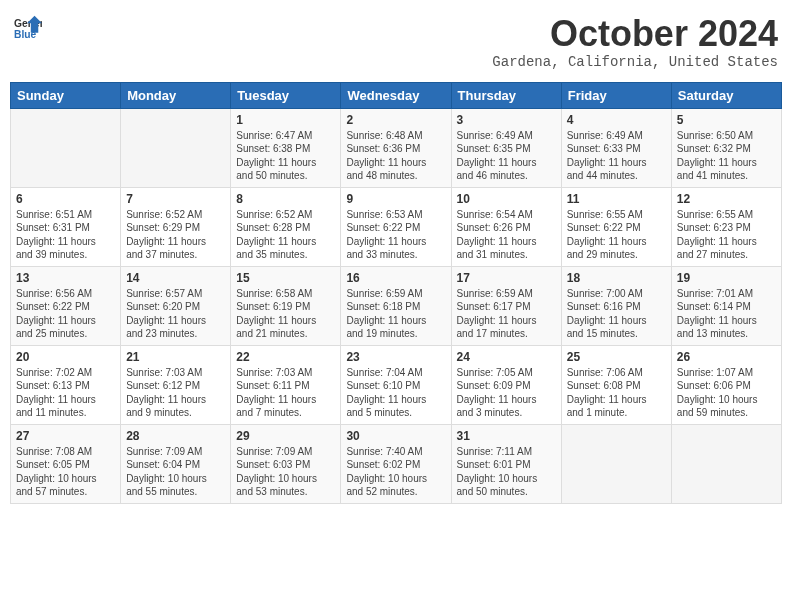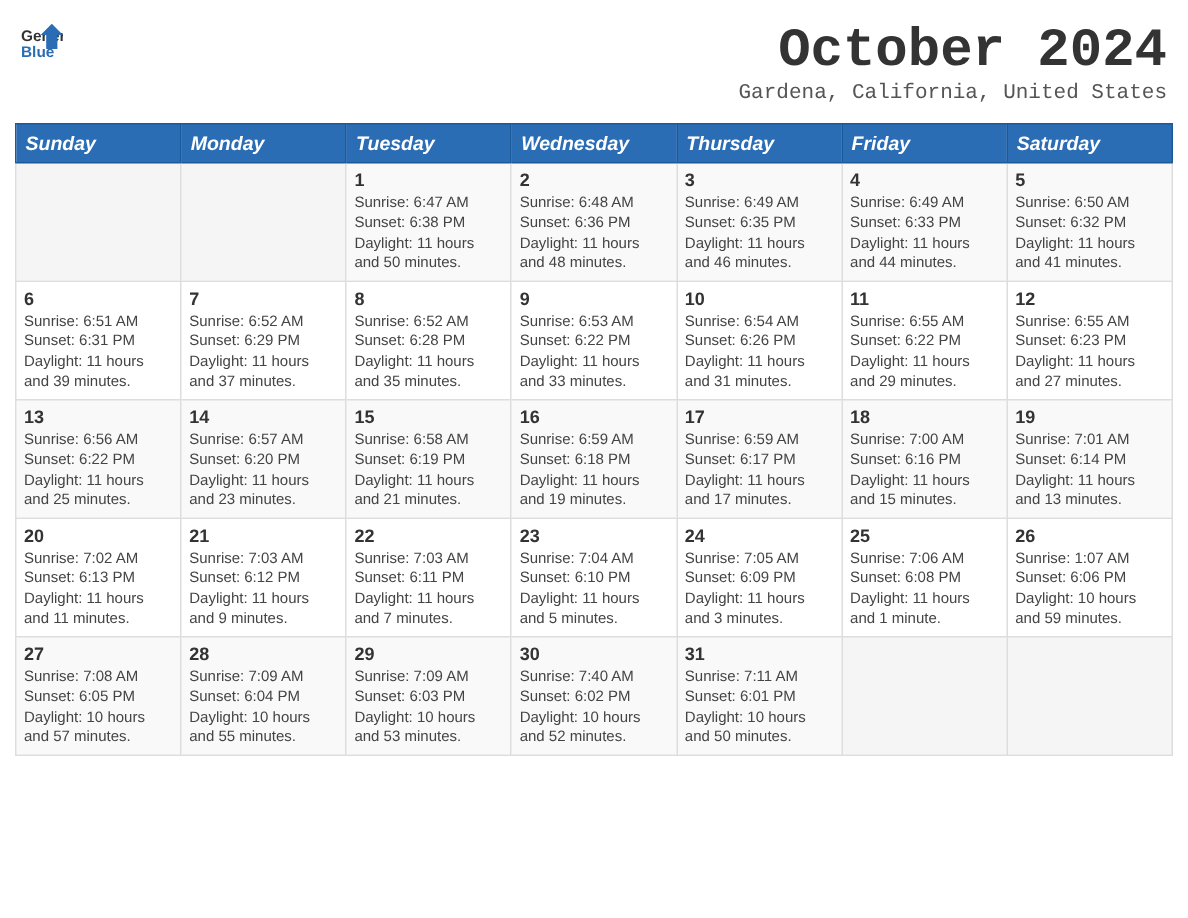--- a/index.html
+++ b/index.html
@@ -27,40 +27,38 @@
       height: 28px;
     }
     .title-block {
       text-align: right;
     }
     .month-title {
       font-size: 36px;
       font-weight: bold;
       color: #333;
       line-height: 1.1;
-      font-family: Liberation Mono, monospace;
     }
     .location {
       font-size: 14px;
       color: #555;
       font-family: Liberation Mono, monospace;
     }
     .calendar {
       width: 100%;
       border-collapse: collapse;
       border: 1px solid #ccc;
     }
     .calendar th {
       background-color: #2a6db5;
       color: #fff;
       text-align: left;
       padding: 5px 6px;
       font-size: 13px;
       border: 1px solid #1a5a9a;
-      font-style: italic;
     }
     .calendar td {
       vertical-align: top;
       border: 1px solid #ddd;
       padding: 4px 5px;
       width: 110px;
       min-height: 80px;
       font-size: 10.5px;
       color: #333;
       background: #fff;

